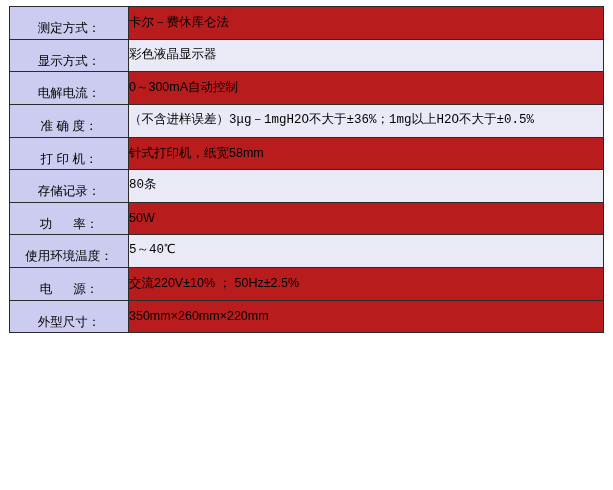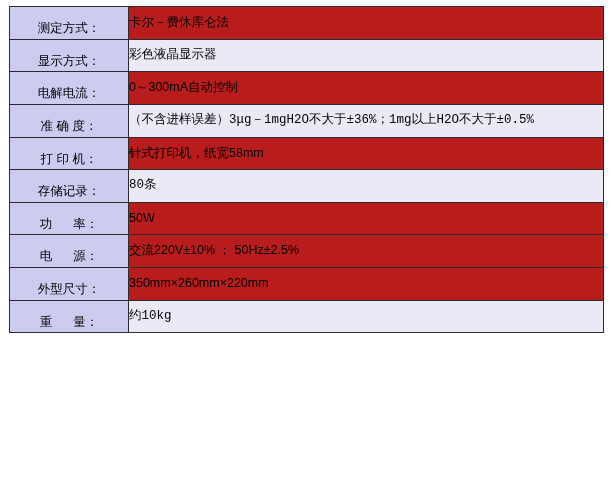--- a/index.html
+++ b/index.html
@@ -84,27 +84,27 @@
         <td class="value-cell">针式打印机，纸宽58mm</td>
       </tr>
       <tr class="row-alt">
         <td class="label-cell"><span class="lbl">存储记录：</span></td>
         <td class="value-cell">80条</td>
       </tr>
       <tr>
         <td class="label-cell"><span class="lbl">功      率：</span></td>
         <td class="value-cell">50W</td>
       </tr>
+      <tr class="row-alt">
+        <td class="label-cell"><span class="lbl">使用环境温度：</span></td>
+        <td class="value-cell">5～40℃</td>
+      </tr>
       <tr>
         <td class="label-cell"><span class="lbl">电      源：</span></td>
         <td class="value-cell">交流220V±10% ；  50Hz±2.5%</td>
       </tr>
       <tr>
         <td class="label-cell"><span class="lbl">外型尺寸：</span></td>
         <td class="value-cell">350mm×260mm×220mm</td>
       </tr>
-      <tr class="row-alt">
-        <td class="label-cell"><span class="lbl">重      量：</span></td>
-        <td class="value-cell">约10kg</td>
-      </tr>
     </tbody>
   </table>
 </div>
 
 </body></html>

